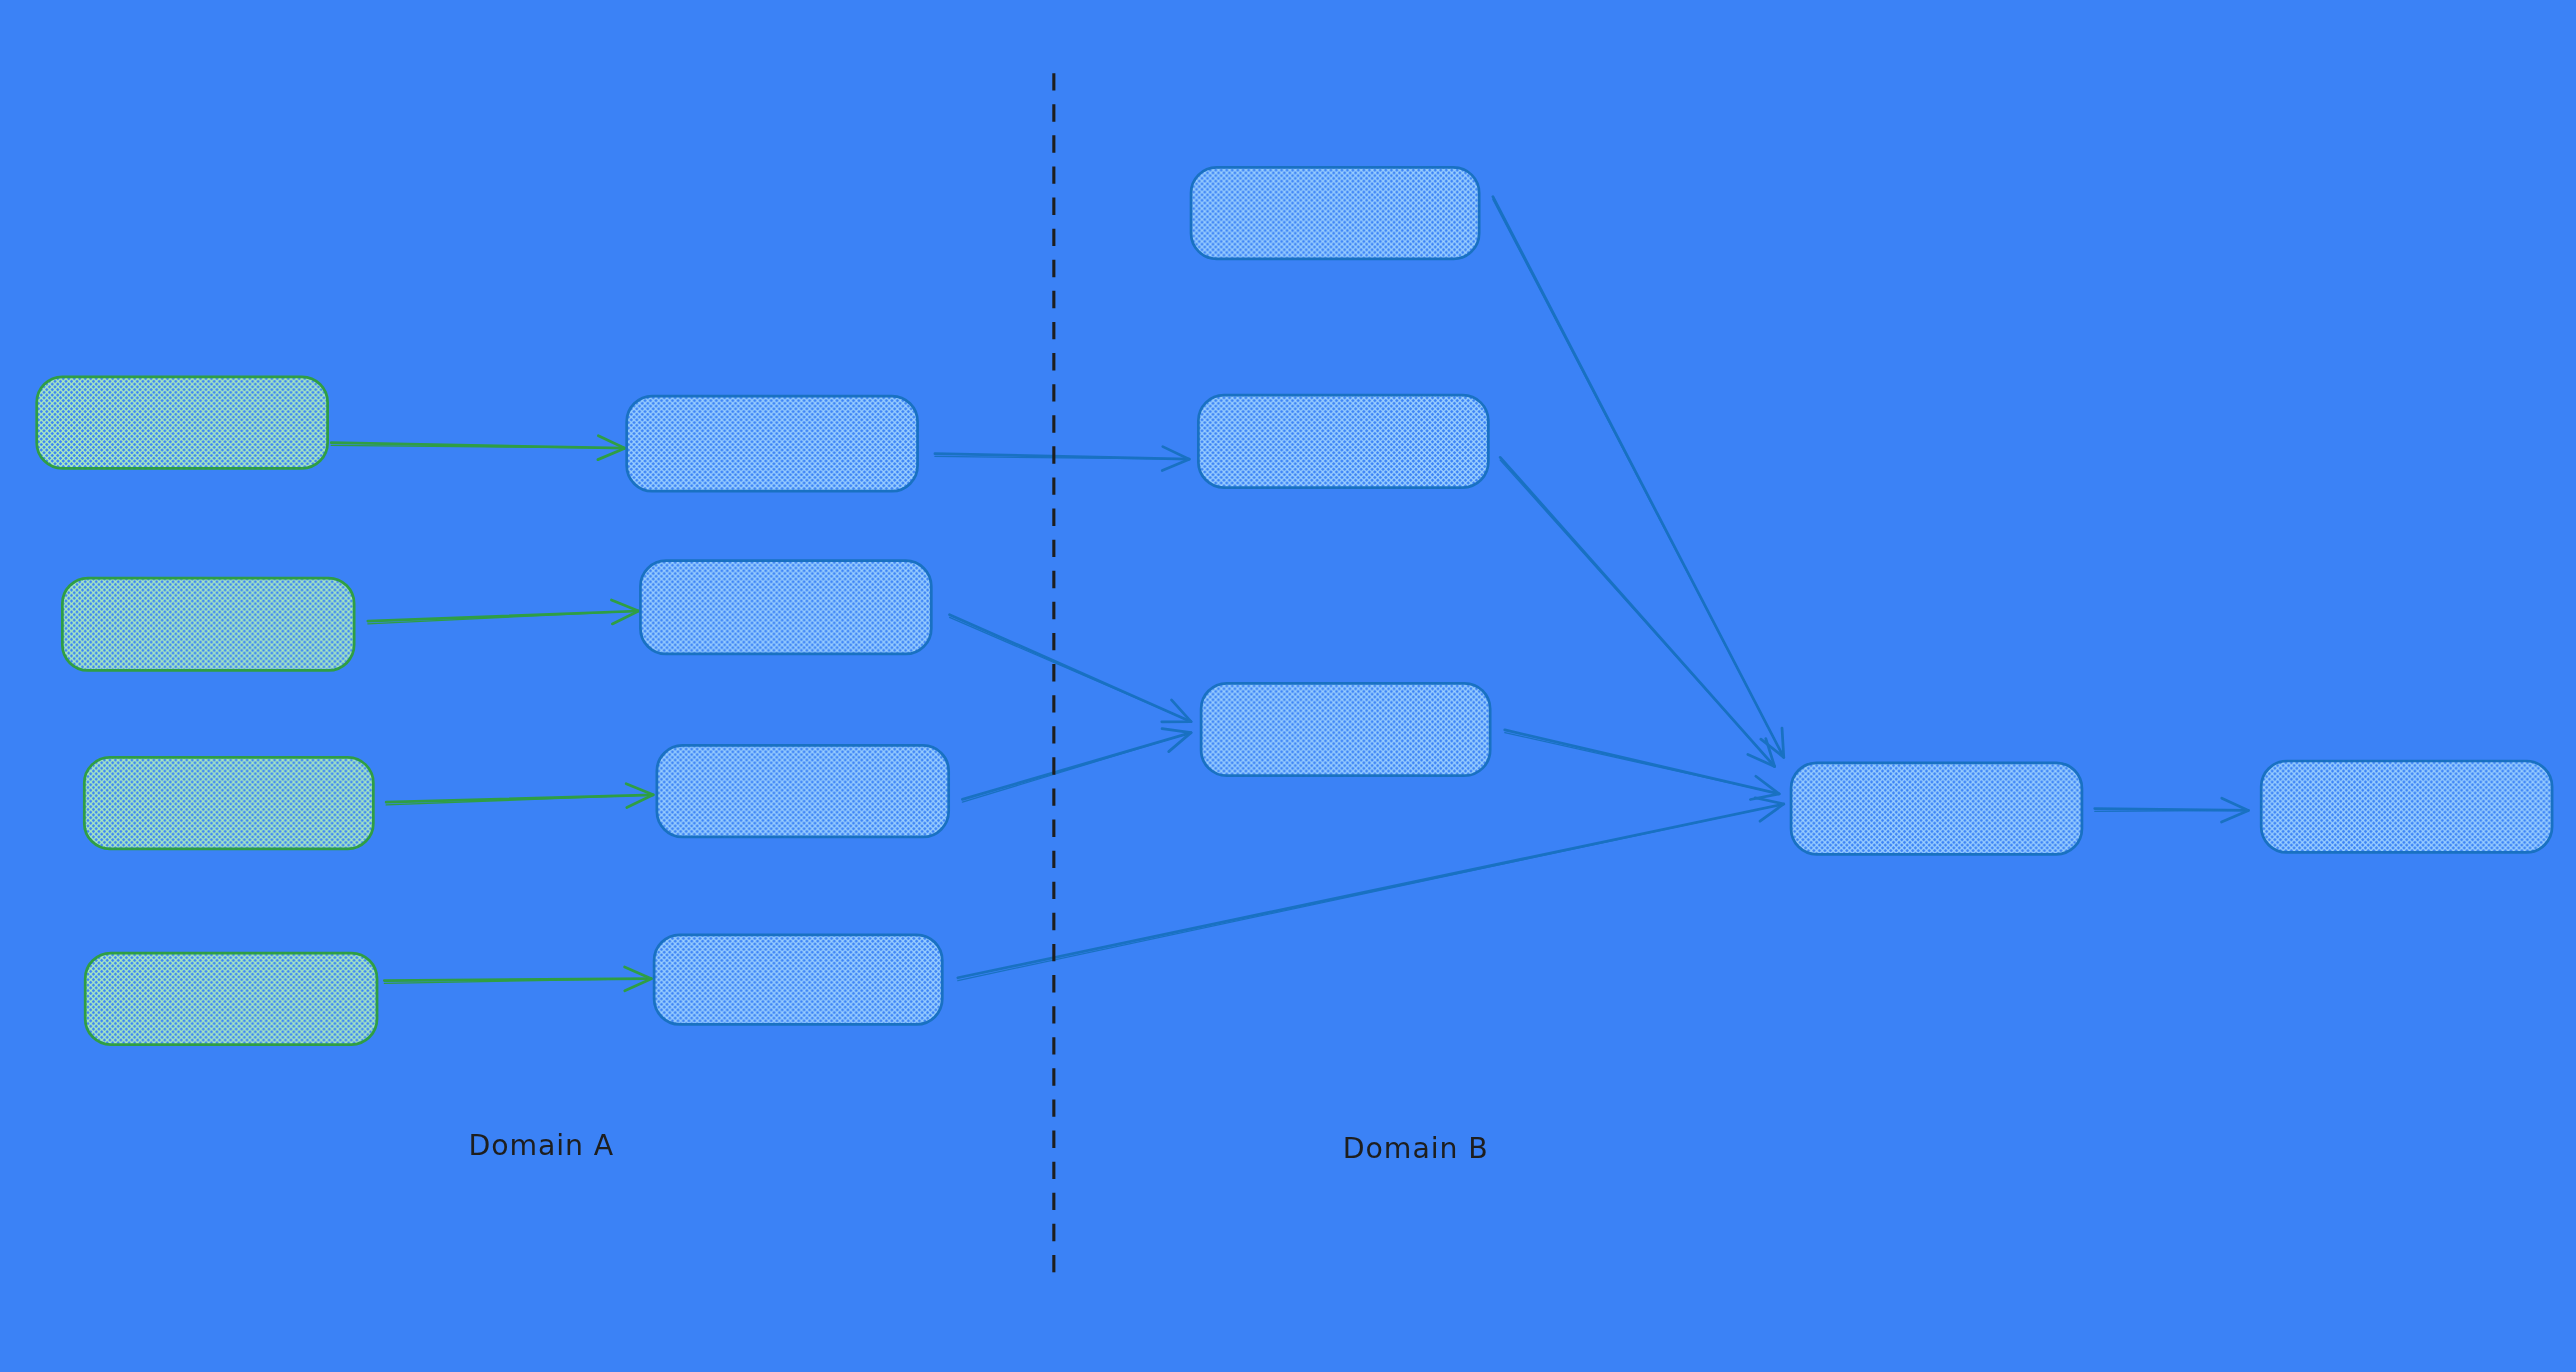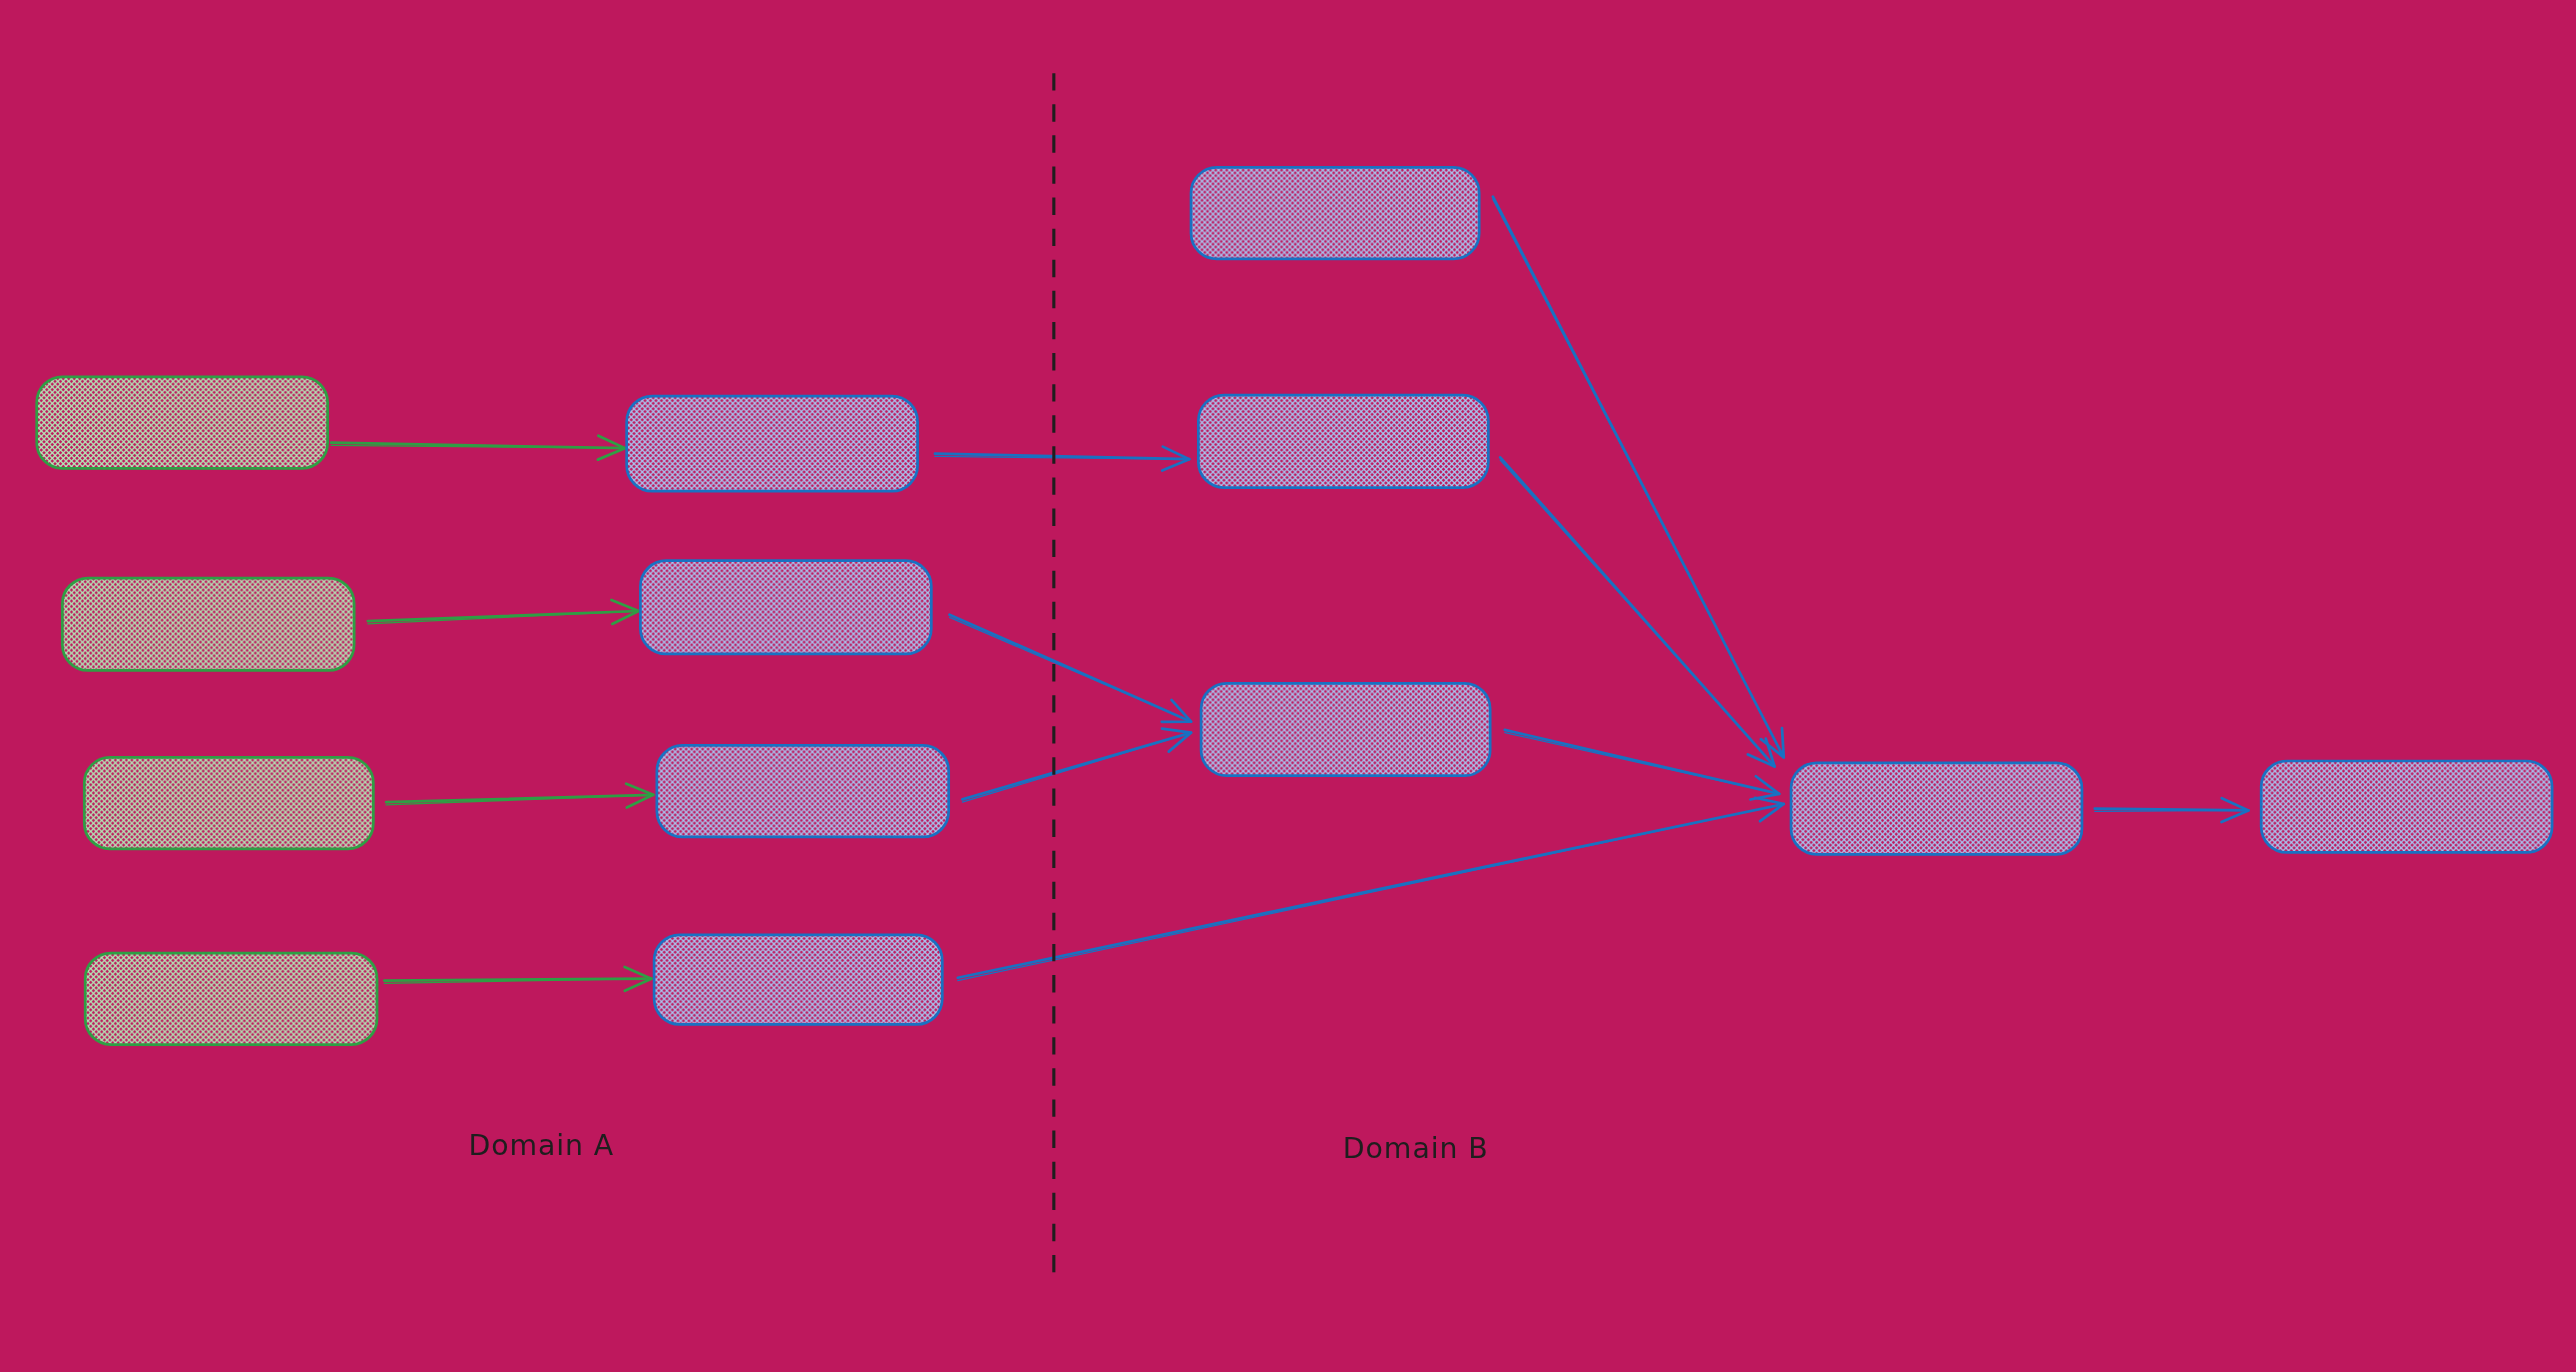--- a/index.html
+++ b/index.html
@@ -8,21 +8,21 @@
     background: #ffffff;
     width: 2576px;
     height: 1372px;
     overflow: hidden;
     font-family: "DejaVu Sans", "Liberation Sans", sans-serif;
   }
   #canvas-wrap {
     position: relative;
     width: 2576px;
     height: 1372px;
-    background: #be185d;
+    background: #3b82f6;
   }
   svg { display: block; }
   .node {
     stroke-width: 3;
     cursor: move;
   }
   .divider {
     stroke: #1e1e1e;
     stroke-width: 3.4;
     stroke-dasharray: 19 15;

